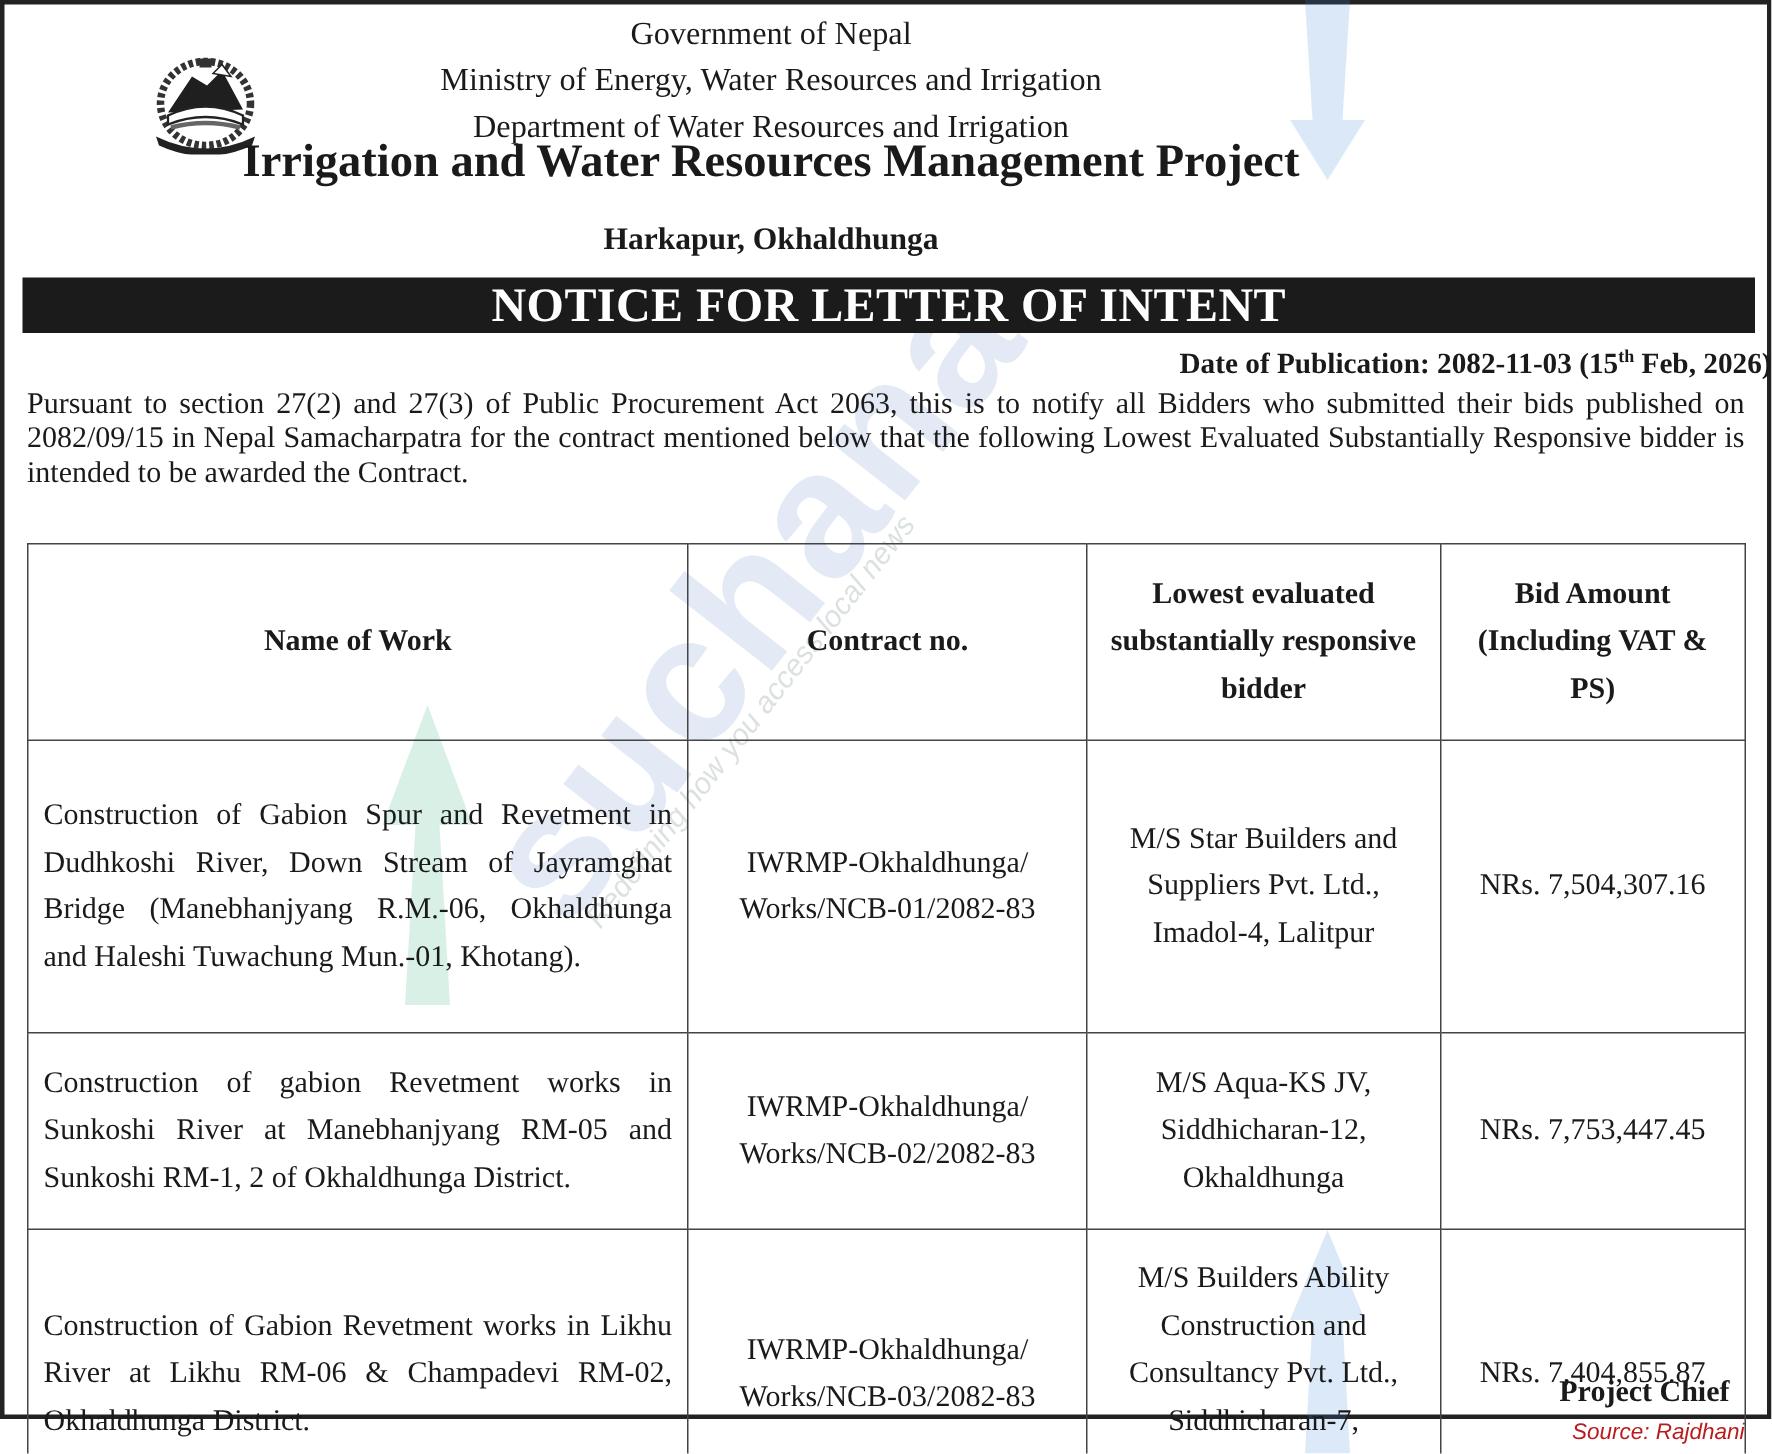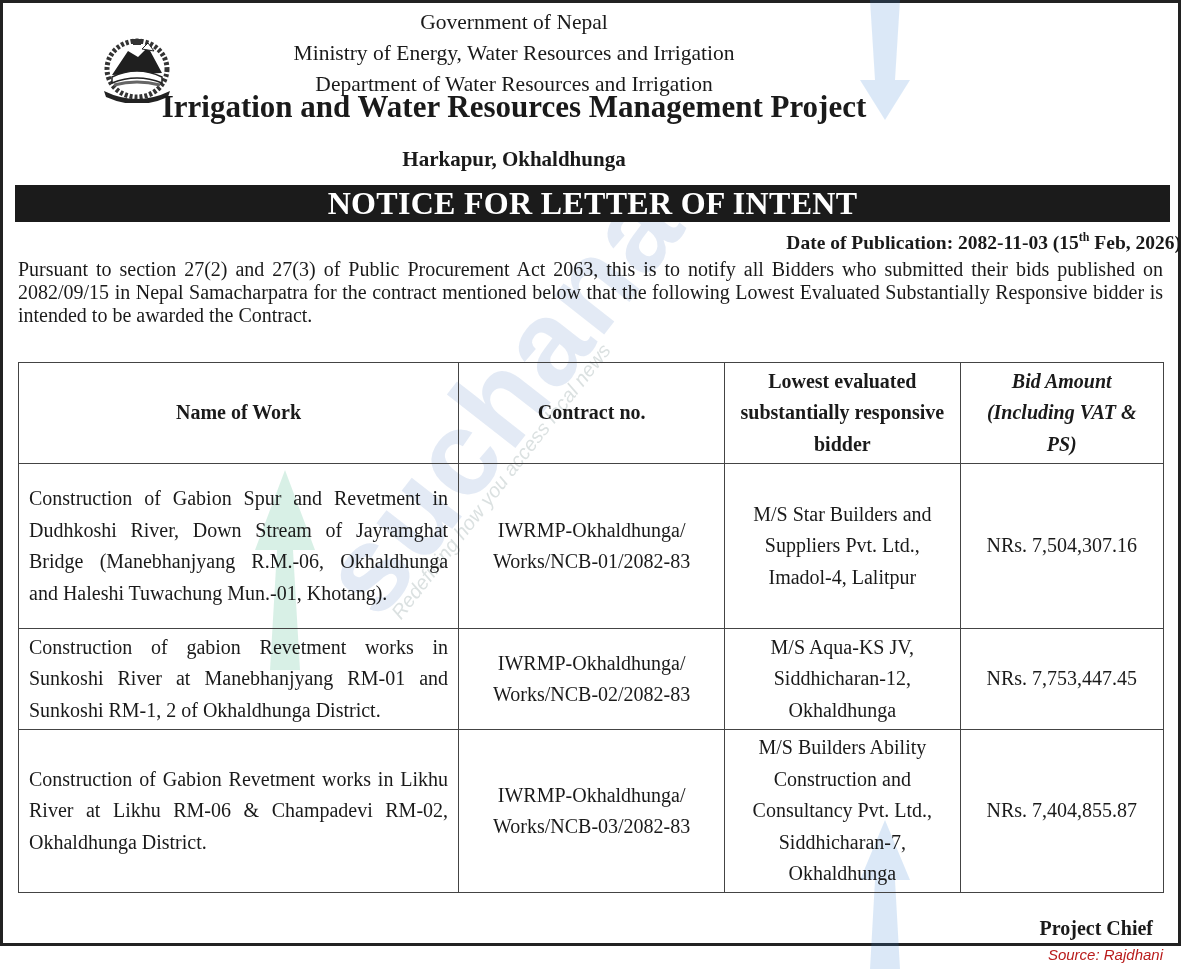--- a/index.html
+++ b/index.html
@@ -49,27 +49,27 @@
   .pubdate sup { font-size: 12px; }
   .intro {
     position: absolute; left: 18px; top: 258px; width: 1145px;
     font-size: 20px; line-height: 23px; text-align: justify; margin: 0;
   }
   table.bids {
     position: absolute; left: 18px; top: 362px; width: 1146px;
     border-collapse: collapse; font-size: 20px; line-height: 31.5px;
   }
   table.bids th, table.bids td {
-    border: 1.5px solid #444; padding: 0 10px; vertical-align: middle; margin-top: 12px;
+    border: 1.5px solid #444; padding: 15px 10px; vertical-align: middle; margin-top: 12px;
   }
   table.bids th { font-weight: bold; text-align: center; height: 100px; }
   .c1 { width: 421px; }
   .c2 { width: 246px; }
   .c3 { width: 215px; }
-  .c4 { width: 183px; font-style: italic; }
+  .c4 { width: 183px; }
   td.work { text-align: justify; text-align-last: left; vertical-align: top; padding-top: 3px; }
   td.ctr, td.bidder, td.amt { text-align: center; }
   .r1 td { height: 164px; }
   .r2 td { height: 100px; }
   .r3 td { height: 162px; }
   .signer {
     position: absolute; right: 16px; top: 905px; font-size: 20px; font-weight: bold; margin: 12px;
   }
   .source {
     position: absolute; right: 18px; top: 946px; margin: 0;
@@ -125,21 +125,21 @@
     </tr>
   </thead>
   <tbody>
     <tr class="r1">
       <td class="work">Construction of Gabion Spur and Revetment in Dudhkoshi River, Down Stream of Jayramghat Bridge (Manebhanjyang R.M.-06, Okhaldhunga and Haleshi Tuwachung Mun.-01, Khotang).</td>
       <td class="ctr">IWRMP-Okhaldhunga/ Works/NCB-01/2082-83</td>
       <td class="bidder">M/S Star Builders and Suppliers Pvt. Ltd., Imadol-4, Lalitpur</td>
       <td class="amt">NRs. 7,504,307.16</td>
     </tr>
     <tr class="r2">
-      <td class="work">Construction of gabion Revetment works in Sunkoshi River at Manebhanjyang RM-01 and Sunkoshi RM-1, 2 of Okhaldhunga District.</td>
+      <td class="work">Construction of gabion Revetment works in Sunkoshi River at Manebhanjyang RM-05 and Sunkoshi RM-1, 2 of Okhaldhunga District.</td>
       <td class="ctr">IWRMP-Okhaldhunga/ Works/NCB-02/2082-83</td>
       <td class="bidder">M/S Aqua-KS JV, Siddhicharan-12, Okhaldhunga</td>
       <td class="amt">NRs. 7,753,447.45</td>
     </tr>
     <tr class="r3">
       <td class="work">Construction of Gabion Revetment works in Likhu River at Likhu RM-06 &amp; Champadevi RM-02, Okhaldhunga District.</td>
       <td class="ctr">IWRMP-Okhaldhunga/ Works/NCB-03/2082-83</td>
       <td class="bidder">M/S Builders Ability Construction and Consultancy Pvt. Ltd., Siddhicharan-7, Okhaldhunga</td>
       <td class="amt">NRs. 7,404,855.87</td>
     </tr>

